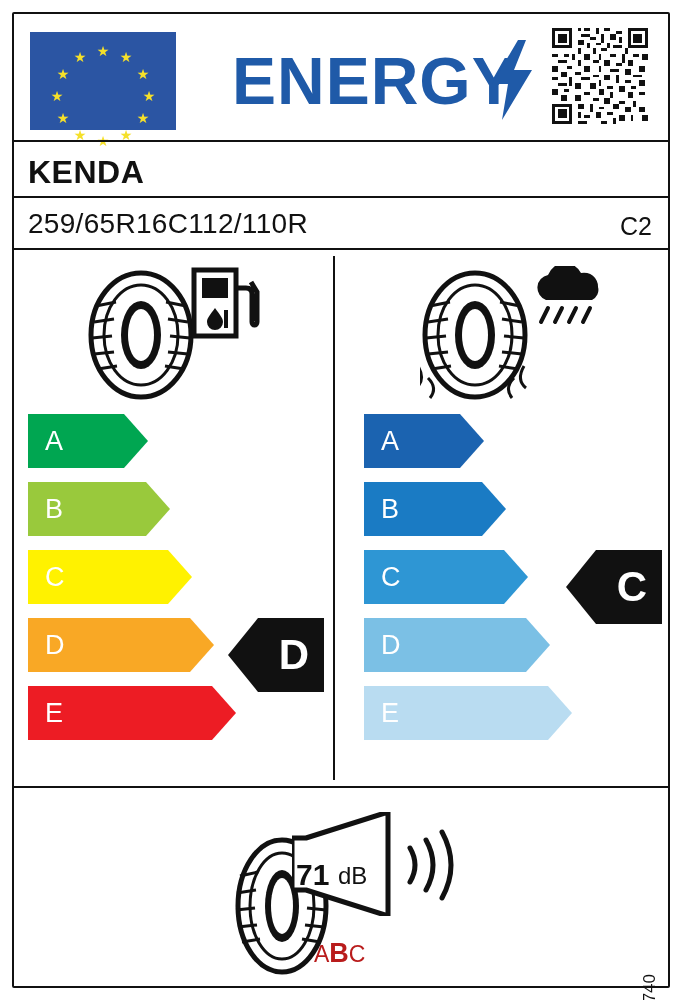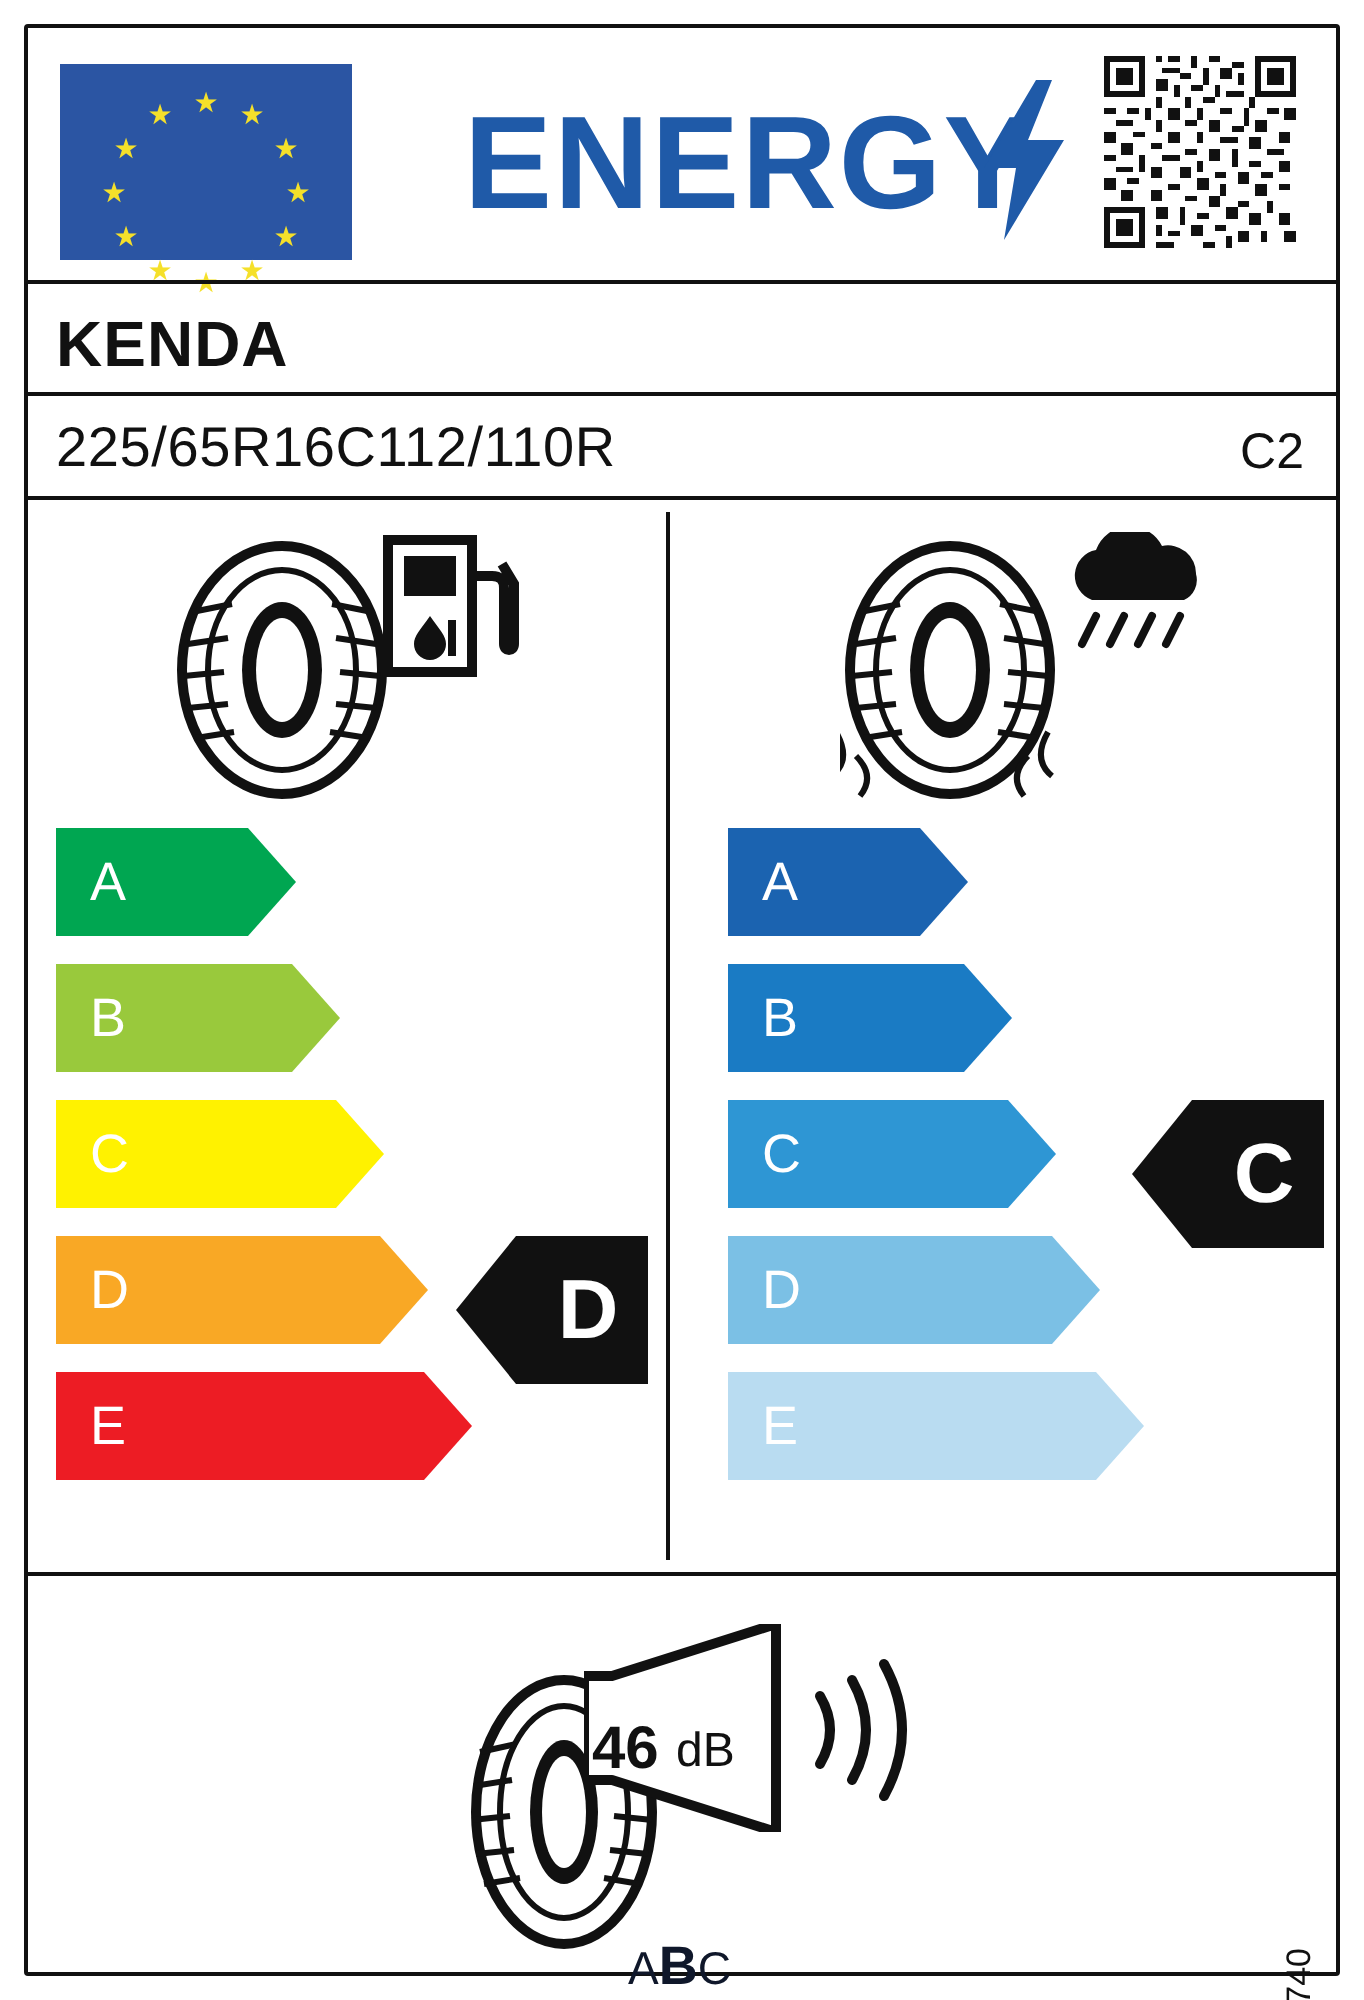--- a/index.html
+++ b/index.html
@@ -172,22 +172,21 @@
     top: 862px;
     font-size: 24px;
     color: #111111;
   }
   .waves { position: absolute; left: 404px; top: 826px; width: 50px; height: 78px;}
   .abc {
     position: absolute;
     left: 314px;
     top: 938px;
     font-size: 23px;
-    color: #0f172a;
-    margin-top: 30px;
+    color: #b91c1c;
   }
   .abc b { font-size: 27px; }
   .reg-number {
     position: absolute;
     right: 22px;
     bottom: 26px;
     font-size: 17px;
     color: #111111;
     transform: rotate(-90deg);
     transform-origin: right bottom;
@@ -323,21 +322,21 @@
       <rect x="21" y="31" width="1" height="2"></rect>
     </g>
   </svg>
 
   <div class="hr hr1"></div>
   <div class="hr hr2"></div>
   <div class="hr hr3"></div>
   <div class="hr hr4"></div>
 
   <div class="brand">KENDA</div>
-  <div class="tyre-size">225/65R16C112/110R</div>
+  <div class="tyre-size">259/65R16C112/110R</div>
   <div class="tyre-class">C2</div>
 
   <div class="vdiv"></div>
 
   <svg class="tyre-icon" style="left:86px; top:270px; width:110px; height:130px;" viewBox="0 0 110 130">
     <ellipse cx="55" cy="65" rx="50" ry="62" fill="none" stroke="#111" stroke-width="5"></ellipse>
     <ellipse cx="55" cy="65" rx="37" ry="50" fill="none" stroke="#111" stroke-width="3"></ellipse>
     <ellipse cx="55" cy="65" rx="20" ry="34" fill="#111"></ellipse>
     <ellipse cx="55" cy="65" rx="13" ry="26" fill="#fff"></ellipse>
     <g stroke="#111" stroke-width="3">
@@ -493,21 +492,21 @@
       <line x1="75" y1="72" x2="94" y2="74"></line>
         <line x1="73" y1="89" x2="92" y2="91"></line>
       <line x1="70" y1="103" x2="88" y2="106"></line>
     </g>
   </svg>
 
   <svg class="speaker" viewBox="0 0 110 104">
     <polygon points="0,26 0,78 14,78 96,104 96,0 14,26" fill="#ffffff" stroke="#111111" stroke-width="5" stroke-linejoin="round"></polygon>
   </svg>
 
-  <div class="db-value">46</div>
+  <div class="db-value">71</div>
   <div class="db-unit">dB</div>
 
   <svg class="waves" viewBox="0 0 50 78">
     <g fill="none" stroke="#111111" stroke-width="5" stroke-linecap="round">
       <path d="M6 22 q10 17 0 34"></path>
       <path d="M22 14 q14 25 0 50"></path>
       <path d="M38 6 q18 33 0 66"></path>
     </g>
   </svg>
 

